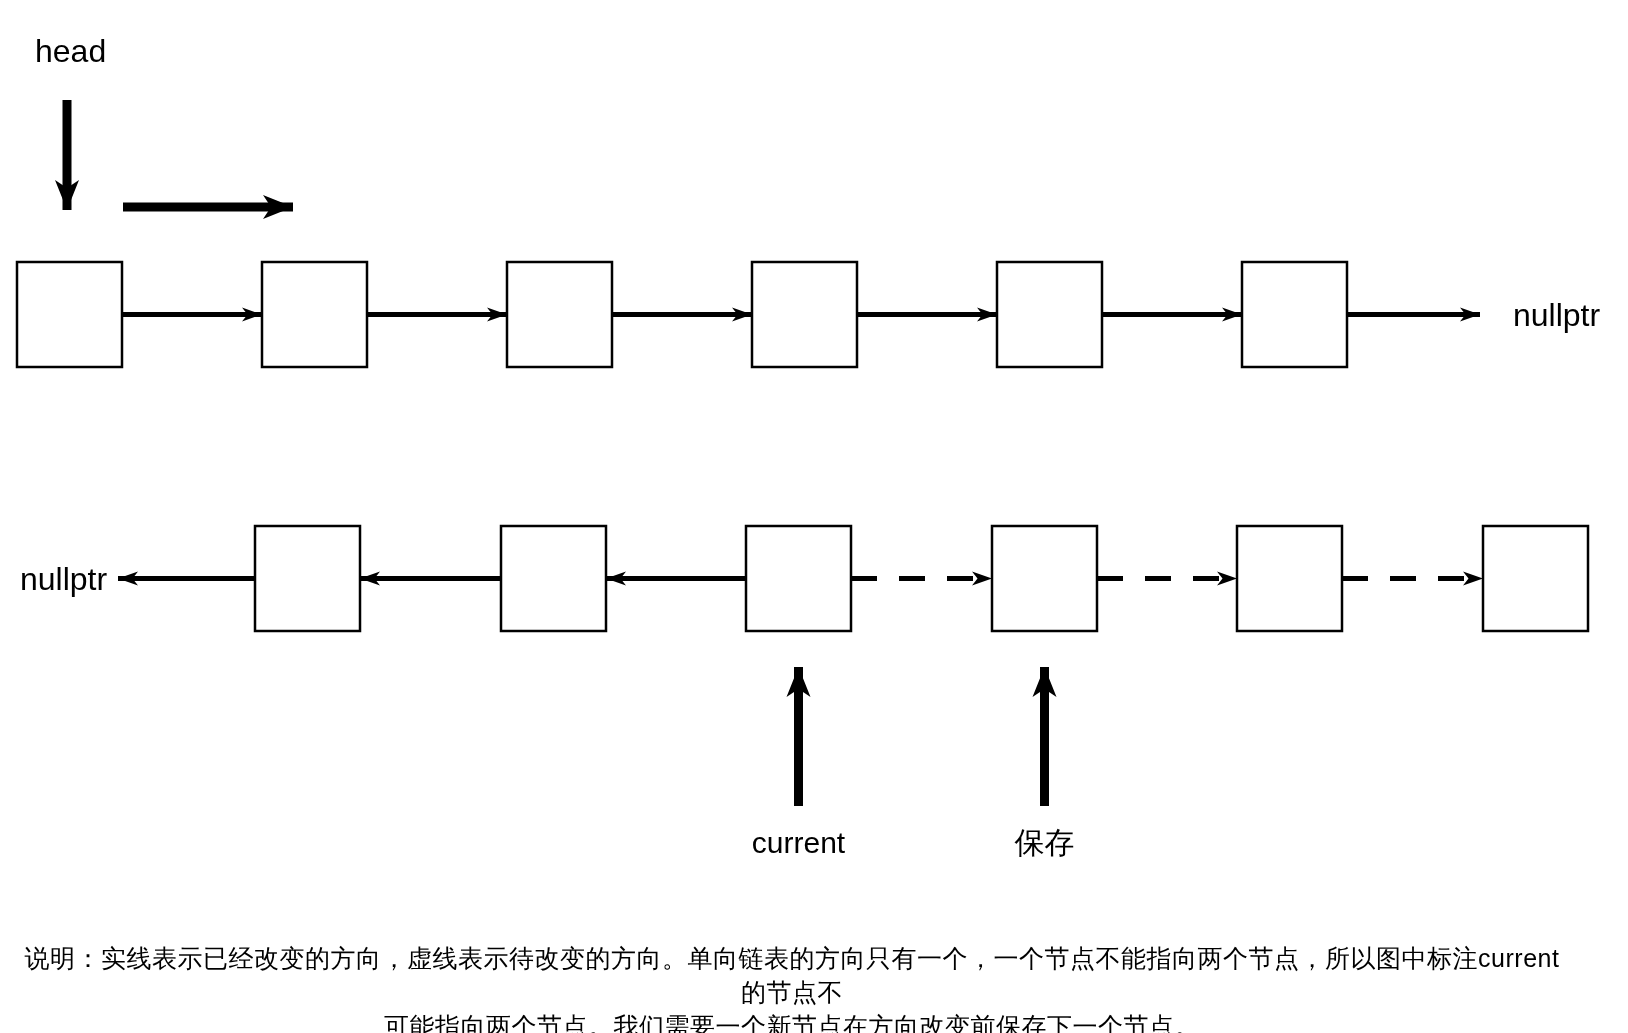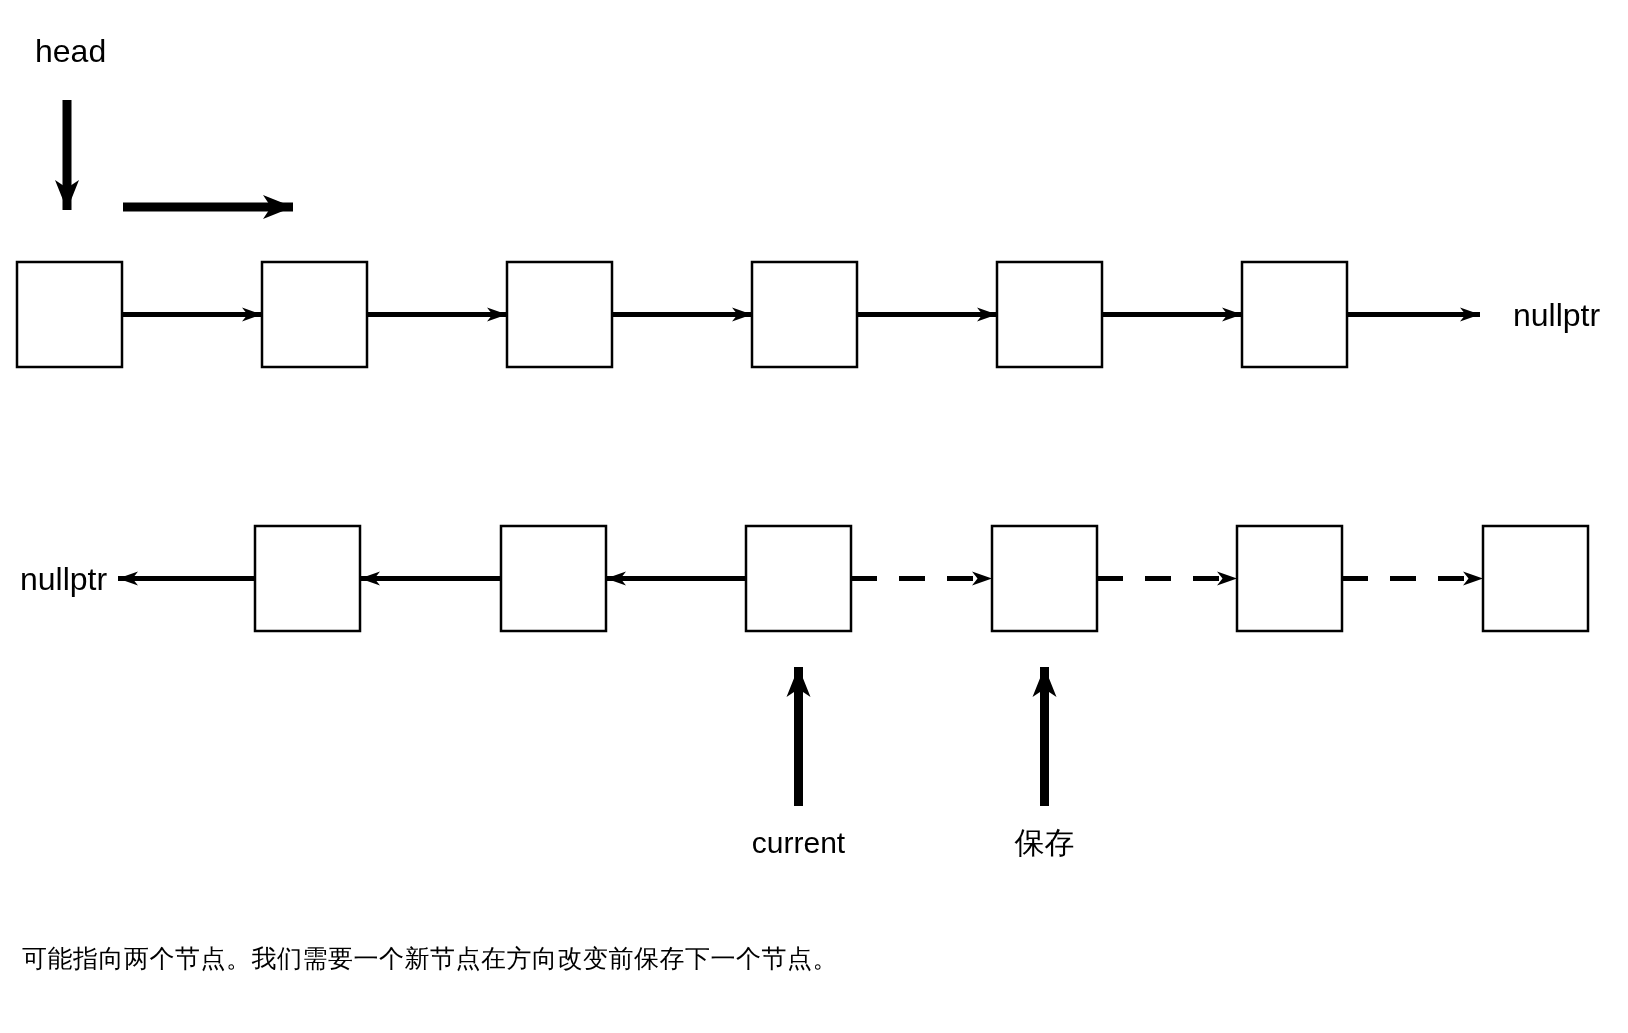--- a/index.html
+++ b/index.html
@@ -2,21 +2,21 @@
 <html><head>
 <meta charset="utf-8">
 <style>
   html, body { margin: 0; padding: 0; }
   body {
     width: 1628px; height: 1033px;
     background: #ffffff;
     overflow: hidden;
     font-family: "Liberation Sans", "DejaVu Sans", sans-serif;
   }
-  #stage { position: relative; width: 1628px; height: 1033px; }
+  #stage { position: relative; width: 1628px; height: 1033px; text-align: center; }
   #diagram { position: absolute; left: 0; top: 0; }
   svg text { fill: #000000; font-family: "Liberation Sans", "DejaVu Sans", sans-serif; }
   .t32 { font-size: 32px; }
   .t30 { font-size: 30px; }
   #caption {
     position: absolute;
     left: 22px; top: 941px;
     width: 1540px;
     font-size: 25px;
     line-height: 34px;
@@ -78,16 +78,17 @@
         <text x="798.5" y="853" text-anchor="middle" class="t30">current</text>
         <line x1="1044.5" y1="806" x2="1044.5" y2="667" stroke="#000000" stroke-width="9" marker-end="url(#arrowB)"></line>
         <text x="1044.5" y="853" text-anchor="middle" class="t30">保存</text>
       </g>
 
     <text x="1513" y="326" class="t32">nullptr</text>
     <text x="20" y="590" class="t32">nullptr</text>
   </svg>
 
   <div id="caption">
+    <div>说明：实线表示已经改变的方向，虚线表示待改变的方向。单向链表的方向只有一个，一个节点不能指向两个节点，所以图中标注current的节点不</div>
     <div>可能指向两个节点。我们需要一个新节点在方向改变前保存下一个节点。</div>
   </div>
 
 </div>
 
 </body></html>

